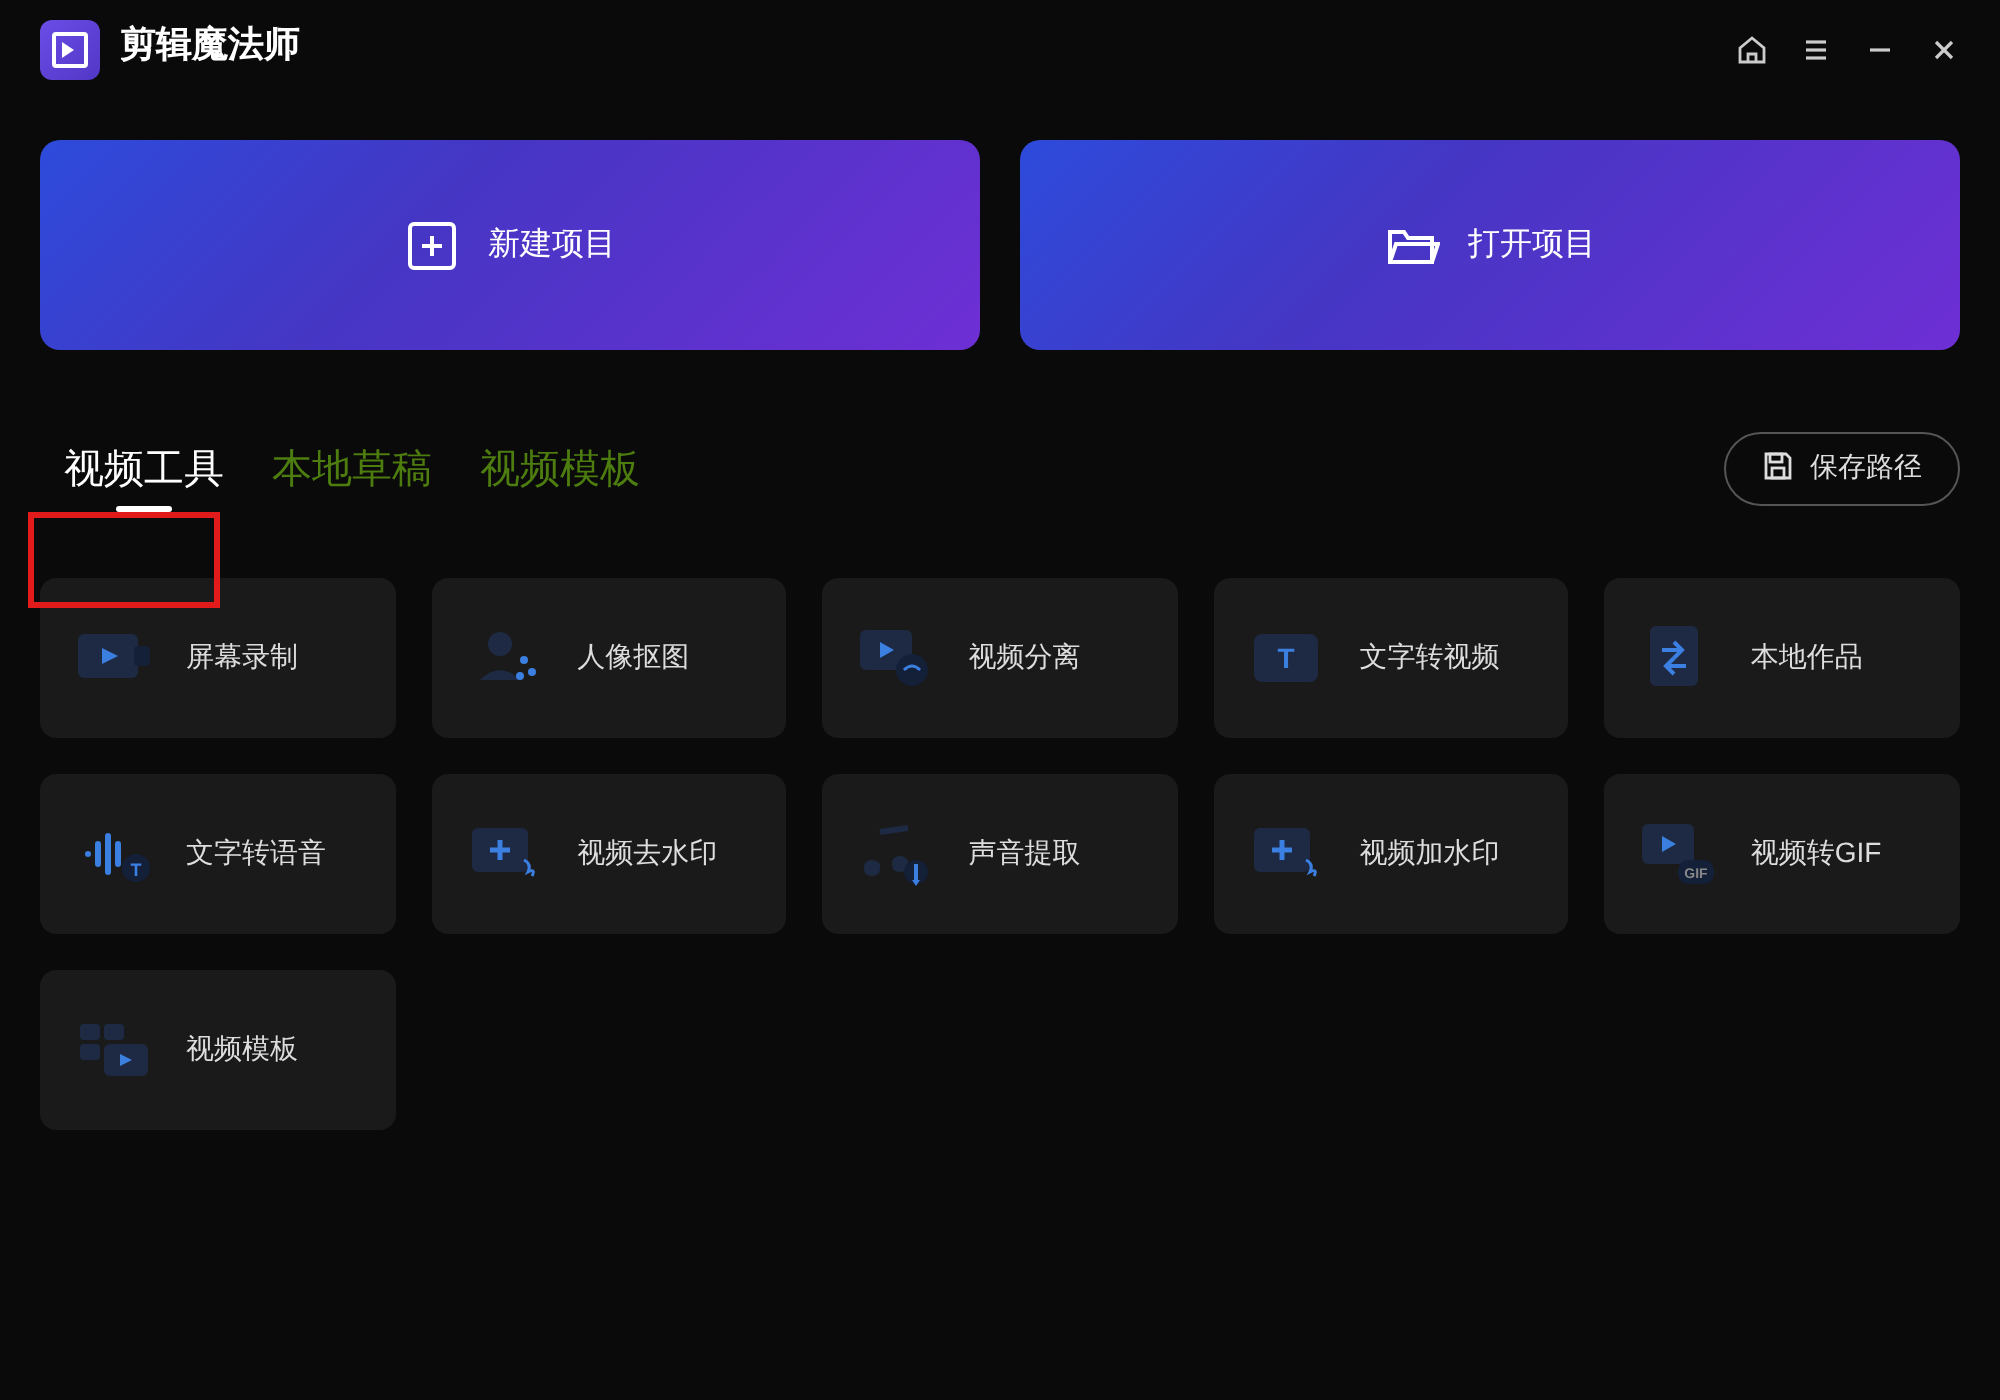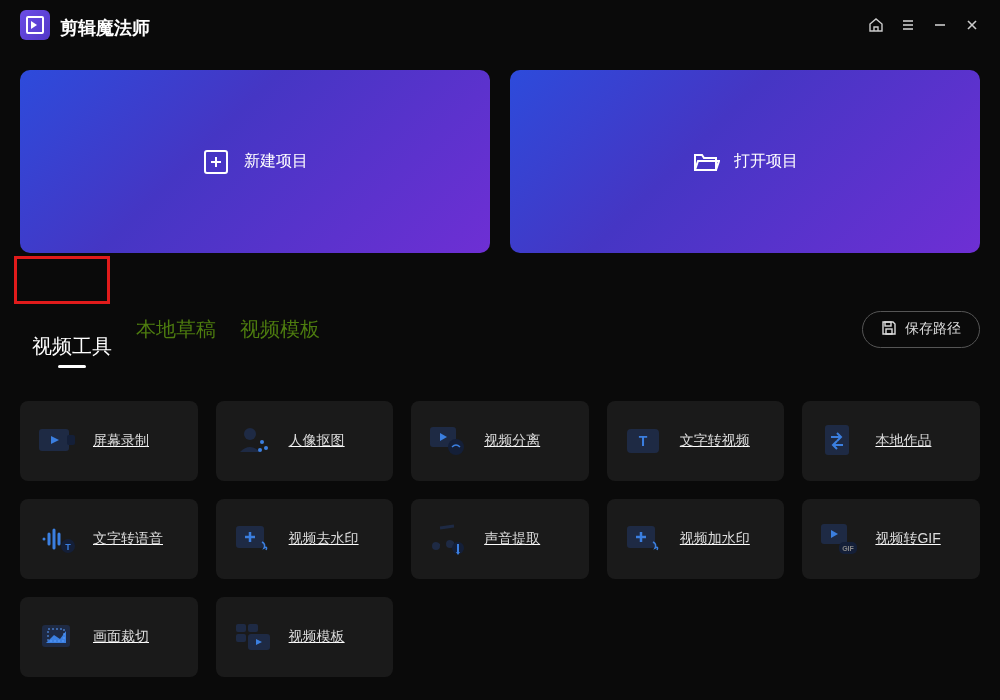--- a/index.html
+++ b/index.html
@@ -17,21 +17,21 @@
     }
     .header {
       display: flex;
       justify-content: space-between;
       align-items: center;
       padding: 12px 20px;
       height: 50px;
     }
     .app-brand {
       display: flex;
-      align-items: flex-end;
+      align-items: flex-start;
       gap: 10px;
     }
     .logo {
       width: 30px;
       height: 30px;
       background: linear-gradient(135deg, #6b4de6, #5137c7);
       border-radius: 6px;
       display: flex;
       align-items: center;
       justify-content: center;
@@ -73,21 +73,21 @@
       align-items: center;
       justify-content: center;
     }
     .main-actions {
       display: flex;
       gap: 20px;
       padding: 20px;
     }
     .action-card {
       flex: 1;
-      height: 183px;
+      height: 105px;
       background: linear-gradient(135deg, #2d4bdb 0%, #4536c4 40%, #6e2fd4 100%);
       border-radius: 10px;
       display: flex;
       align-items: center;
       justify-content: center;
       gap: 14px;
       cursor: pointer;
     }
     .action-icon {
       width: 28px;
@@ -113,21 +113,20 @@
     }
     .tab {
       font-size: 20px;
       color: #4d7c0f;
       cursor: pointer;
       padding: 6px 12px;
       position: relative;
     }
     .tab.active {
       color: #fff;
-      margin-top: 34px;
     }
     .tab.active::after {
       content: '';
       position: absolute;
       left: 50%;
       transform: translateX(-50%);
       bottom: -2px;
       width: 28px;
       height: 3px;
       background: #fff;
@@ -151,21 +150,20 @@
       gap: 8px;
       cursor: pointer;
       font-size: 14px;
       color: #ddd;
     }
     .tool-grid {
       display: grid;
       grid-template-columns: repeat(5, 1fr);
       gap: 18px;
       padding: 20px;
-      text-decoration: underline;
     }
     .tool-card {
       height: 80px;
       background: #1a1a1a;
       border-radius: 8px;
       display: flex;
       align-items: center;
       padding: 0 15px;
       gap: 14px;
       cursor: pointer;
@@ -381,30 +379,20 @@
       <svg width="40" height="34" viewBox="0 0 40 34">
           <rect x="2" y="2" width="26" height="20" rx="3" fill="#1e2a44"></rect>
           <polygon points="12,8 12,16 19,12" fill="#3b7fe0"></polygon>
           <rect x="20" y="20" width="18" height="12" rx="5" fill="#141f38"></rect>
           <text x="29" y="29" font-size="7" text-anchor="middle" fill="#888" font-weight="bold">GIF</text>
         </svg>
     </div>
     <span class="tool-label">视频转GIF</span>
   </div>
 
-  <div class="tool-card">
-    <div class="tool-icon">
-      <svg width="38" height="32" viewBox="0 0 38 32">
-          <rect x="4" y="4" width="28" height="22" rx="3" fill="#1e2a44"></rect>
-          <polygon points="8,22 16,14 22,18 28,10 28,22" fill="#3b7fe0"></polygon>
-          <rect x="10" y="8" width="16" height="12" stroke="#5a9eff" stroke-width="1" stroke-dasharray="2 2" fill="none"></rect>
-        </svg>
-    </div>
-    <span class="tool-label">画面裁切</span>
-  </div>
 
   <div class="tool-card">
     <div class="tool-icon">
       <svg width="38" height="30" viewBox="0 0 38 30">
           <rect x="2" y="2" width="10" height="8" rx="2" fill="#1e2a44"></rect>
           <rect x="14" y="2" width="10" height="8" rx="2" fill="#1e2a44"></rect>
           <rect x="2" y="12" width="10" height="8" rx="2" fill="#1e2a44"></rect>
           <rect x="14" y="12" width="22" height="16" rx="3" fill="#1e2a44"></rect>
           <polygon points="22,17 22,23 28,20" fill="#3b7fe0"></polygon>
         </svg>

